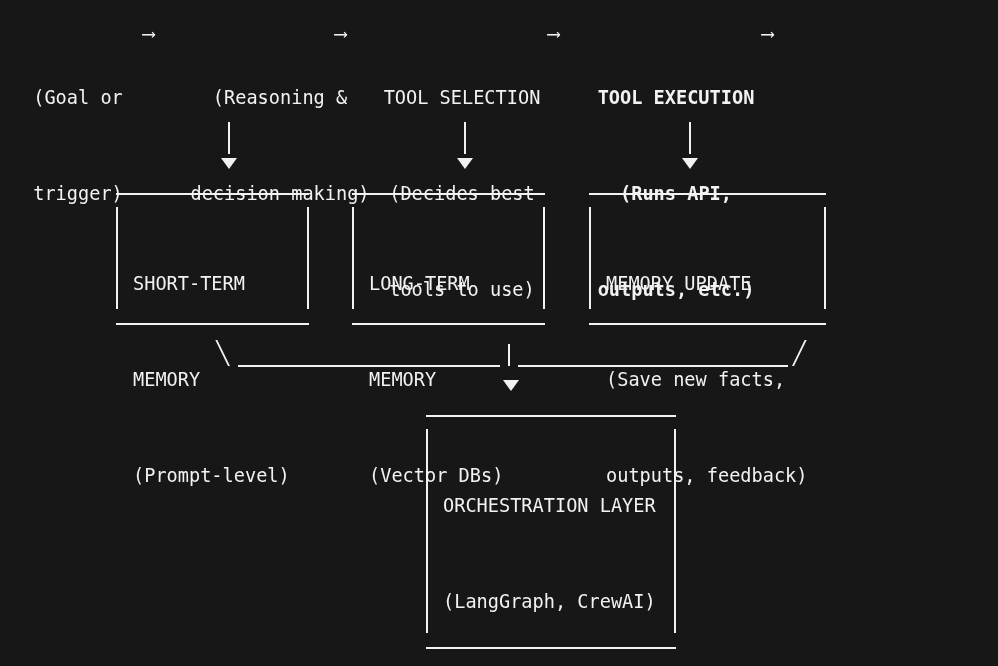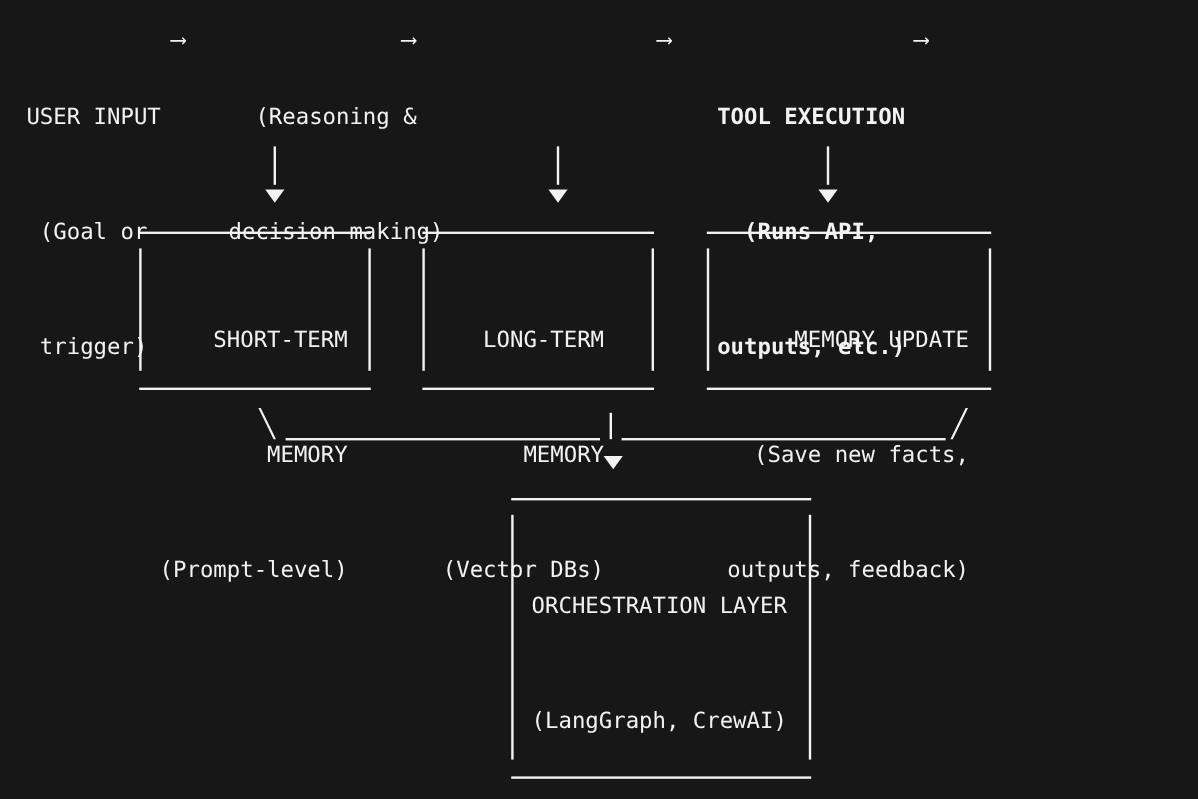--- a/index.html
+++ b/index.html
@@ -75,21 +75,20 @@
     width: 2px;
     background: #f2f2f2;
   }
   .box-lines {
     position: absolute;
     white-space: pre;
   }
   .box-line {
     display: block;
     white-space: pre;
-    text-align: right;
   }
 
   
   .merge {
     position: absolute;
   }
   .merge-h {
     position: absolute;
     height: 2px;
     background: #f2f2f2;
@@ -108,34 +107,38 @@
     height: 22px;
     background: #f2f2f2;
   }
 </style>
 </head>
 <body style="background: rgb(23, 23, 23);">
 
 <div id="canvas" style="background: rgb(23, 23, 23); color: rgb(242, 242, 242);">
 
   <div class="stage-col" style="left:22px; width:112px;">
-    <span class="stage-title">USER INPUT</span>
     <span class="stage-sub">(Goal or</span>
     <span class="stage-sub">trigger)</span>
   </div>
 
   <div class="flow-arrow" style="left:143px;">⟶</div>
 
   <div class="stage-col" style="left:190px; width:180px;">
     <span class="stage-sub">(Reasoning &amp;</span>
     <span class="stage-sub">decision-making)</span>
   </div>
 
   <div class="flow-arrow" style="left:335px;">⟶</div>
 
+  <div class="stage-col" style="left:378px; width:168px;">
+    <span class="stage-title">TOOL SELECTION</span>
+    <span class="stage-sub">(Decides best</span>
+    <span class="stage-sub">tools to use)</span>
+  </div>
 
   <div class="flow-arrow" style="left:548px;">⟶</div>
 
   <div class="stage-col" style="left:592px; width:168px;font-weight:bold;">
     <span class="stage-title">TOOL EXECUTION</span>
     <span class="stage-sub">(Runs API,</span>
     <span class="stage-sub">outputs, etc.)</span>
   </div>
 
   <div class="flow-arrow" style="left:762px;">⟶</div>

